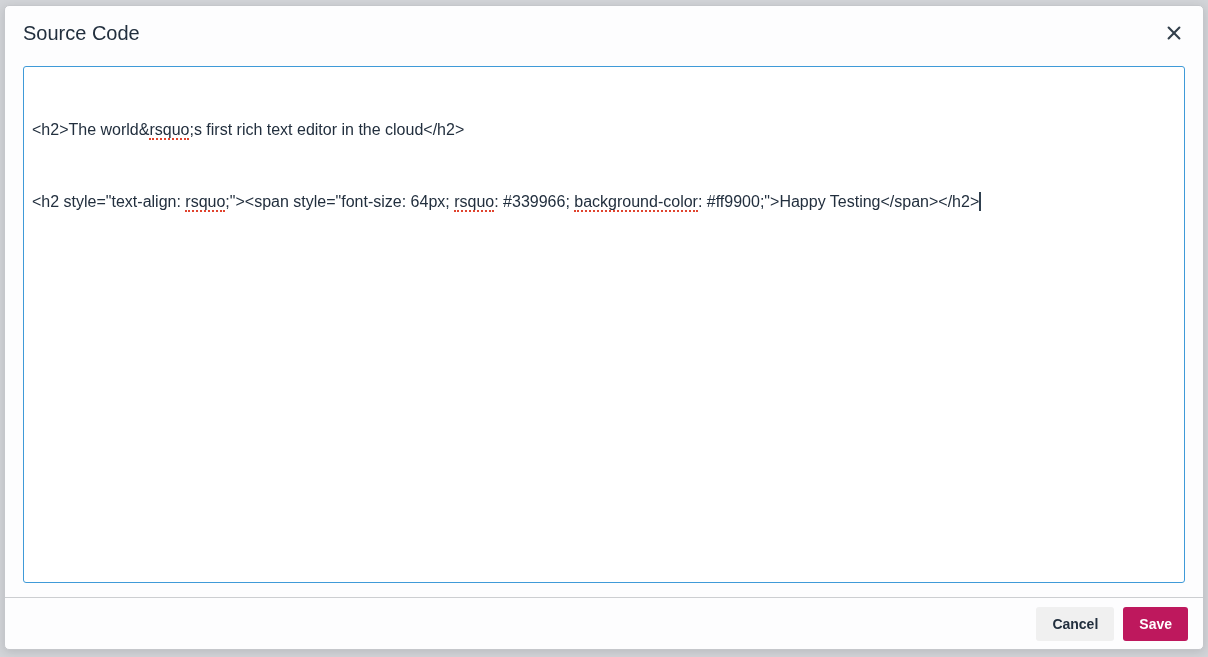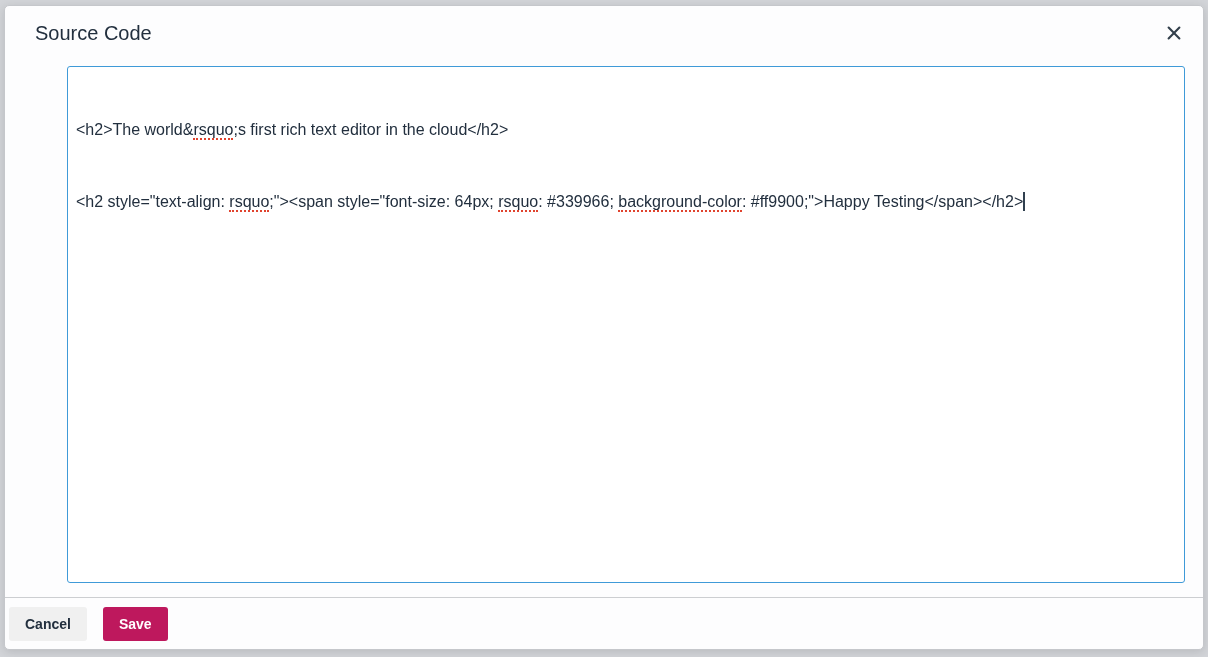--- a/index.html
+++ b/index.html
@@ -21,21 +21,20 @@
     border-radius: 5px;
     box-shadow: 0 2px 10px rgba(0,0,0,0.12);
     display: flex;
     flex-direction: column;
   }
   .dialog-header {
     display: flex;
     align-items: flex-start;
     justify-content: space-between;
     padding: 14px 12px 8px 18px;
-    margin-left: 12px;
   }
   .dialog-title {
     font-size: 20px;
     line-height: 26px;
     font-weight: 400;
     color: #222f3e;
   }
   .close-btn {
     width: 34px; height: 34px;
     margin-top: -4px;
@@ -46,21 +45,20 @@
     align-items: center;
     justify-content: center;
     cursor: pointer;
     padding: 0;
   }
   .dialog-body {
     flex: 1;
     display: flex;
     padding: 8px 18px 14px 18px;
     min-height: 0;
-    margin-left: 44px;
   }
   .code-textarea {
     flex: 1;
     background: #ffffff;
     border: 1px solid #3f9ad8;
     border-radius: 3px;
     padding: 3px 8px;
     font-family: "Liberation Sans", sans-serif;
     font-size: 16px;
     line-height: 24px;
@@ -74,25 +72,25 @@
   .code-line { min-height: 24px; }
   .sp { border-bottom: 2px dotted #e0432e; }
   .caret {
     display: inline-block;
     width: 1.5px; height: 19px;
     background: #30404f;
     vertical-align: -4px;
   }
   .dialog-footer {
     display: flex;
-    justify-content: flex-start;
+    justify-content: flex-end;
     align-items: center;
-    gap: 16px;
+    gap: 9px;
     height: 52px;
-    padding: 0 4px;
+    padding: 0 15px;
     border-top: 1px solid #ccced1;
   }
   .btn {
     height: 34px;
     padding: 0 16px;
     border: none;
     border-radius: 3px;
     font-family: "Liberation Sans", sans-serif;
     font-size: 14px;
     font-weight: 700;

